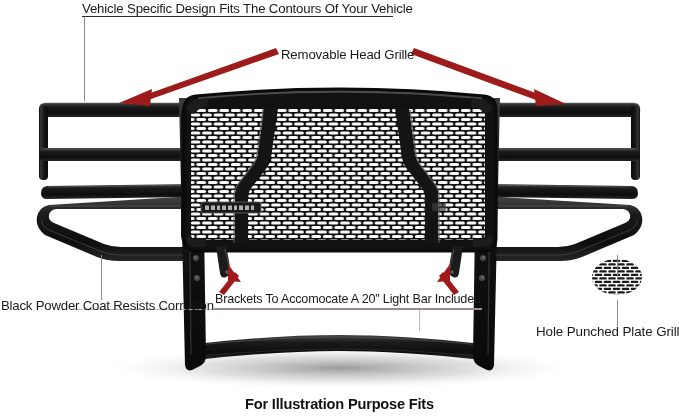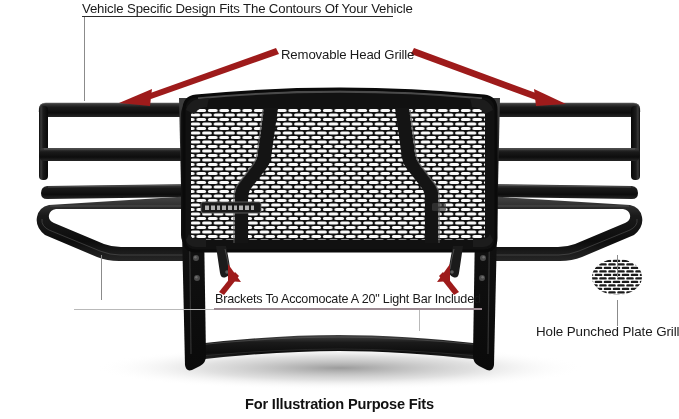--- a/index.html
+++ b/index.html
@@ -226,20 +226,21 @@
   <div class="leader" id="leader-hole-a"></div>
   <div class="leader" id="leader-hole-b"></div>
   <div id="thinframe"></div>
   <div id="thinframe2"></div>
 
   <div class="lbl" id="title-top">Vehicle Specific Design Fits The Contours Of Your Vehicle</div>
   <div id="title-top-rule"></div>
 
   <div class="lbl" id="lbl-head">Removable Head Grille</div>
 
+  <div class="lbl" id="lbl-powder">Black Powder Coat Resists Corrosion</div>
 
   <div class="lbl" id="lbl-brackets">Brackets To Accomocate A 20" Light Bar Included</div>
   <div id="lbl-brackets-rule"></div>
 
   <div class="lbl" id="lbl-hole">Hole Punched Plate Grille</div>
 
   <div class="lbl" id="caption">For Illustration Purpose Fits</div>
 
 </div>
 

